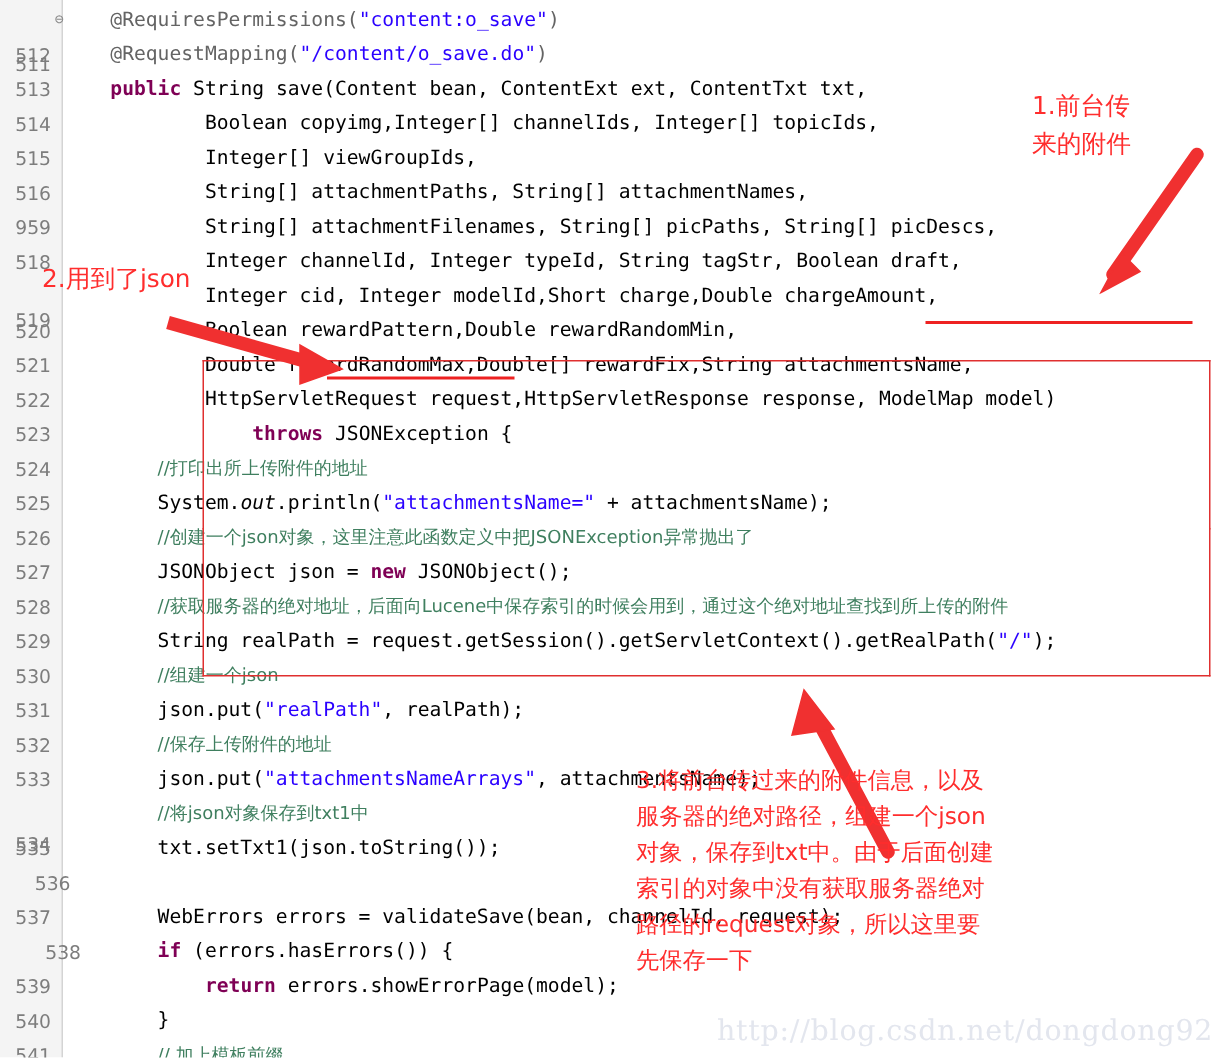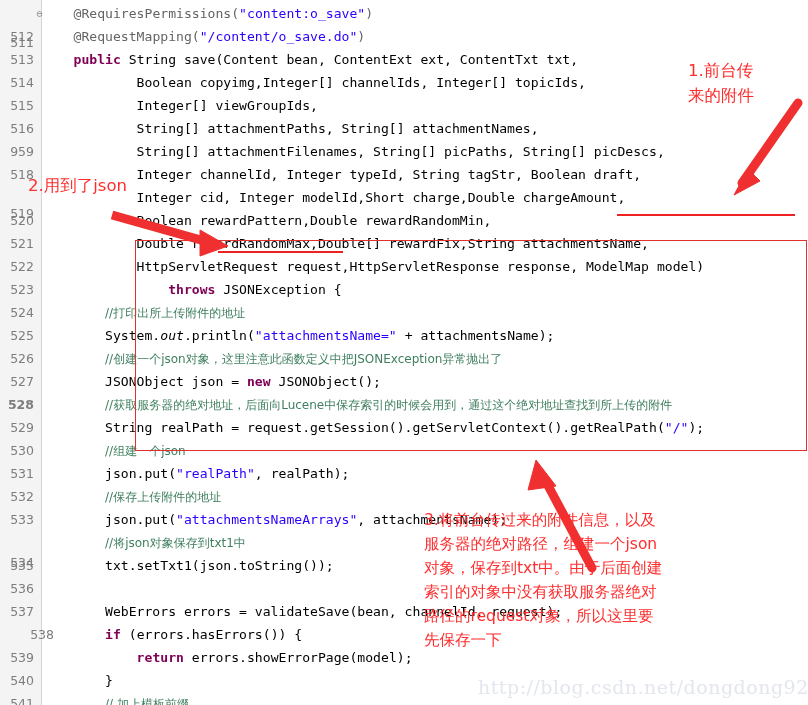--- a/index.html
+++ b/index.html
@@ -72,29 +72,29 @@
       <div class="gutter-num" style="top: 163px;">518</div>
       <div class="gutter-num" style="top: 202px;">519</div>
       <div class="gutter-num" style="top: 209px;">520</div>
       <div class="gutter-num" style="top: 232px;">521</div>
       <div class="gutter-num" style="top: 255px;">522</div>
       <div class="gutter-num" style="top: 278px;">523</div>
       <div class="gutter-num" style="top: 301px;">524</div>
       <div class="gutter-num" style="top: 324px;">525</div>
       <div class="gutter-num" style="top: 347px;">526</div>
       <div class="gutter-num" style="top: 370px;">527</div>
-      <div class="gutter-num" style="top: 393px; font-weight: bold;">528</div>
+      <div class="gutter-num" style="top: 393px;">528</div>
       <div class="gutter-num" style="top: 416px;">529</div>
       <div class="gutter-num" style="top: 439px;">530</div>
       <div class="gutter-num" style="top: 462px;">531</div>
       <div class="gutter-num" style="top: 485px;">532</div>
       <div class="gutter-num" style="top: 508px;">533</div>
       <div class="gutter-num" style="top: 531px; margin-top: 20px;">534</div>
       <div class="gutter-num" style="top: 554px;">535</div>
-      <div class="gutter-num" style="top: 577px;">536</div>
+      <div class="gutter-num" style="top: 577px; padding-left: 13px;">536</div>
       <div class="gutter-num" style="top: 600px;">537</div>
       <div class="gutter-num" style="top: 623px; margin-left: 20px;">538</div>
       <div class="gutter-num" style="top: 646px;">539</div>
       <div class="gutter-num" style="top: 669px;">540</div>
       <div class="gutter-num" style="top: 692px;">541</div>
     </div>
 
   <div class="code-area">
       <div class="code-line" style="top: 2px;">    <span class="ann">@RequiresPermissions</span><span class="ann">(</span><span class="str">"content:o_save"</span><span class="ann">)</span></div>
       <div class="code-line" style="top: 25px;">    <span class="ann">@RequestMapping</span><span class="ann">(</span><span class="str">"/content/o_save.do"</span><span class="ann">)</span></div>

